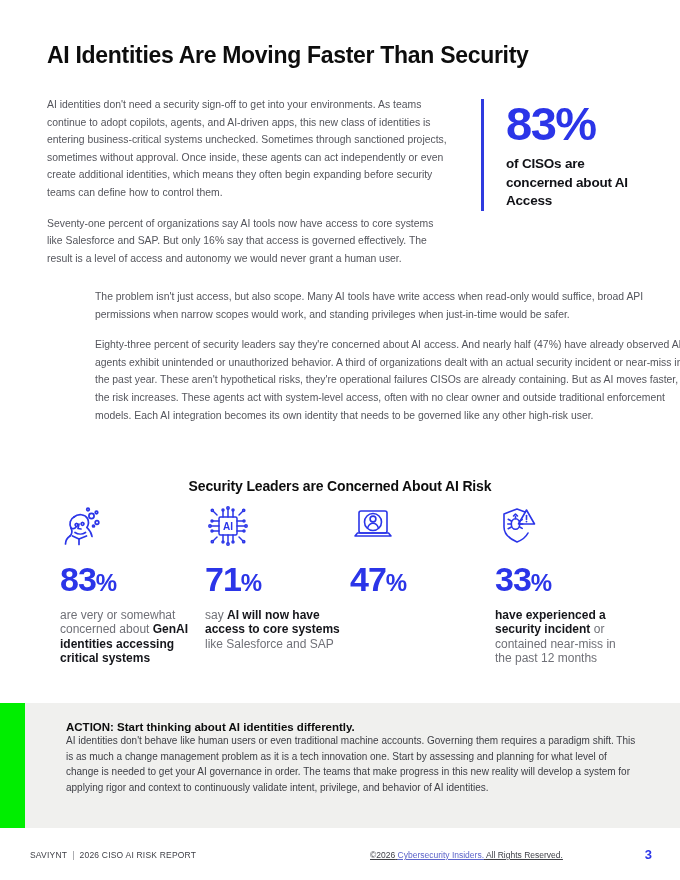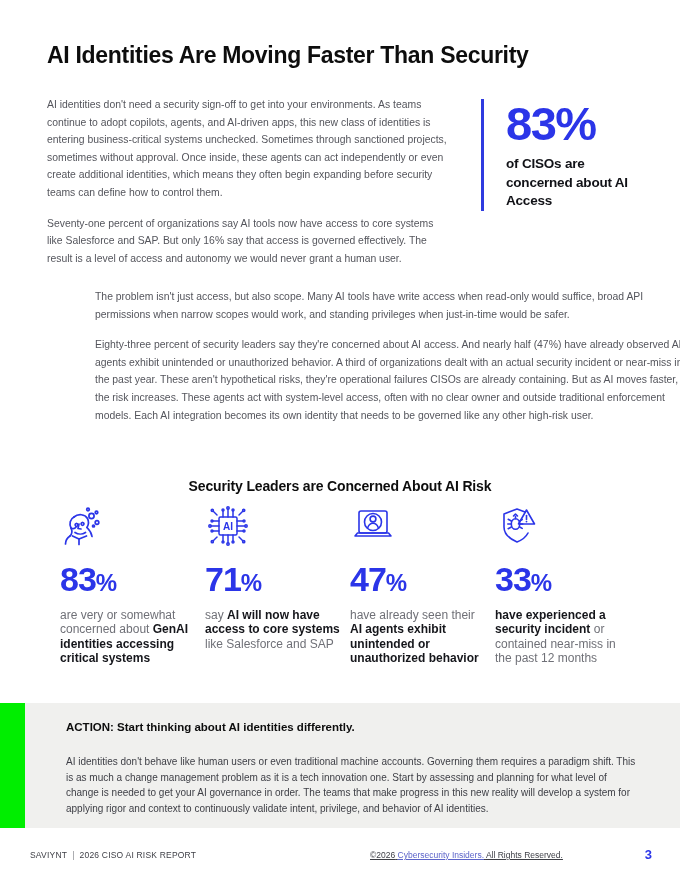--- a/index.html
+++ b/index.html
@@ -69,21 +69,21 @@
   .action-panel {
     position: absolute; left: 0; top: 703px; width: 680px; height: 125px;
     background: #f0f0ee;
   }
   .action-greenbar {
     position: absolute; left: 0; top: 703px; width: 25px; height: 125px;
     background: #00ee00;
   }
   .action-inner { position: absolute; left: 66px; top: 721px; width: 570px; }
   .action-title {
-    font-size: 11.5px; font-weight: 700; color: #0d0d0d; margin-bottom: 21px;
+    font-size: 11.5px; font-weight: 700; color: #0d0d0d; margin-bottom: 0;
   }
   .action-title .lead { font-weight: 700; }
   .action-body { font-size: 10px; line-height: 15.6px; color: #3d3e45; }
 
   
   .footer { position: absolute; left: 0; top: 850px; width: 680px; height: 20px; }
   .footer-left {
     position: absolute; left: 30px; top: 0;
     font-size: 8.5px; color: #3d3e45; letter-spacing: 0.2px;
   }
@@ -206,23 +206,20 @@
           <rect x="9" y="8" width="28" height="22" rx="2"></rect>
           <path d="M5 33 H41 L38.5 30 H7.5 Z"></path>
           <circle cx="23" cy="19" r="8.5"></circle>
           <circle cx="23" cy="16" r="2.9"></circle>
           <path d="M17.8 24.5 C18.8 21.6,21 20.3,23 20.3 C25 20.3,27.2 21.6,28.2 24.5"></path>
         </svg>
       </div>
       <div class="stat-number">
         <span>47</span><span class="pct">%</span>
       </div>
-      <div class="stat-desc">
-        <span>have already seen their </span><b>AI agents exhibit unintended or unauthorized behavior</b><span></span>
-      </div>
     </div>
 
     <div class="stat">
       <div class="stat-icon">
         <svg width="46" height="46" viewBox="0 0 46 46" fill="none" stroke="#2b35e8" stroke-width="1.6" stroke-linecap="round" stroke-linejoin="round">
           <path d="M9 11 L22 6 L30 9 M9 11 V24 C9 31,15 36,22 39 C27 37,31 34,33 30"></path>
           <ellipse cx="20.5" cy="21" rx="4.2" ry="5.3"></ellipse>
           <path d="M20.5 15.7 V13.5"></path>
           <path d="M18.5 13 L20.5 11 L22.5 13"></path>
           <path d="M16.3 18 L13.2 16.3"></path>

